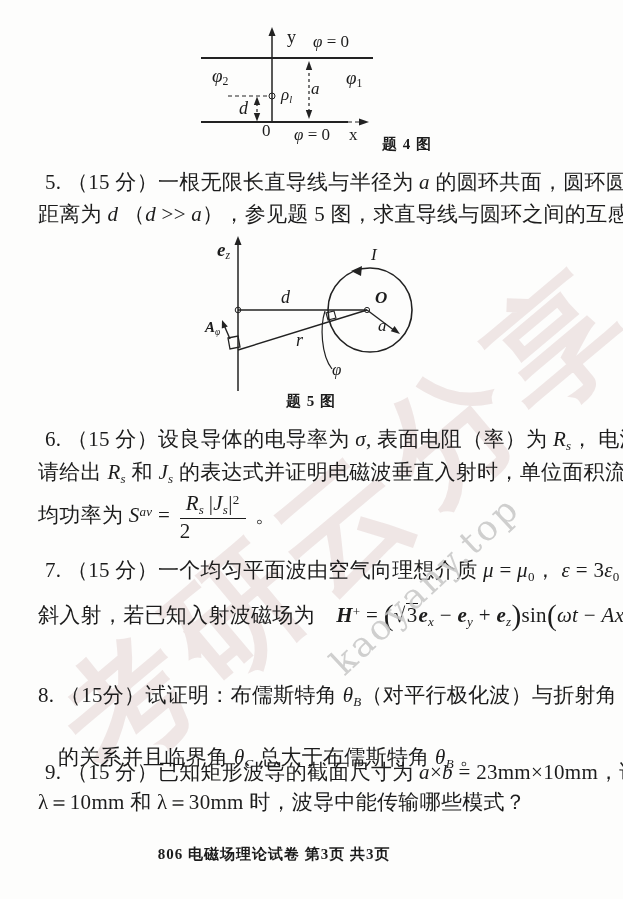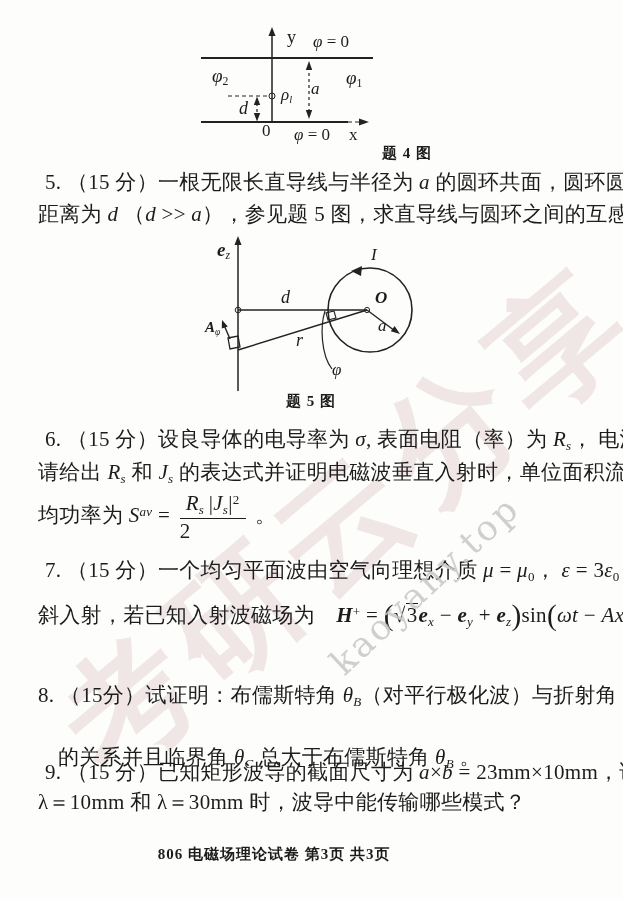--- a/index.html
+++ b/index.html
@@ -70,21 +70,21 @@
   <span class="flabel" style="left:287px;top:28px;font-size:18px;">y</span>
   <span class="flabel" style="left:313px;top:33px;"><i>φ</i> = 0</span>
   <span class="flabel" style="left:212px;top:66px;font-size:19px;"><i>φ</i><sub>2</sub></span>
   <span class="flabel" style="left:337px;top:68px;font-size:19px;margin-left:9px;"><i>φ</i><sub>1</sub></span>
   <span class="flabel" style="left:281px;top:86px;"><i>ρ</i><sub><i>l</i></sub></span>
   <span class="flabel" style="left:311px;top:80px;"><i>a</i></span>
   <span class="flabel" style="left:239px;top:99px;font-size:18px;"><i>d</i></span>
   <span class="flabel" style="left:262px;top:122px;">0</span>
   <span class="flabel" style="left:294px;top:126px;"><i>φ</i> = 0</span>
   <span class="flabel" style="left:349px;top:126px;">x</span>
-  <span class="caption" style="left:382px;top:144px;">题 4 图</span>
+  <span class="caption" style="left:382px;top:135px;">题 4 图</span>
 
   <div class="line" style="left:45px;top:169px;">5. （15 分）一根无限长直导线与半径为 <i>a</i> 的圆环共面，圆环圆心到直导线的</div>
   <div class="line" style="left:38px;top:201px;">距离为 <i>d</i> （<i>d</i> &gt;&gt; <i>a</i>），参见题 5 图，求直导线与圆环之间的互感 <i>M</i> 。</div>
 
   <svg class="fig" style="left:195px;top:233px;" width="230" height="168" viewBox="0 0 230 168">
 
     <line x1="43" y1="9" x2="43" y2="158" stroke-width="1.5"></line>
     <polygon points="43,3 39.5,12 46.5,12"></polygon>
 
     <circle cx="43" cy="77" r="2.8" fill="#222"></circle>

